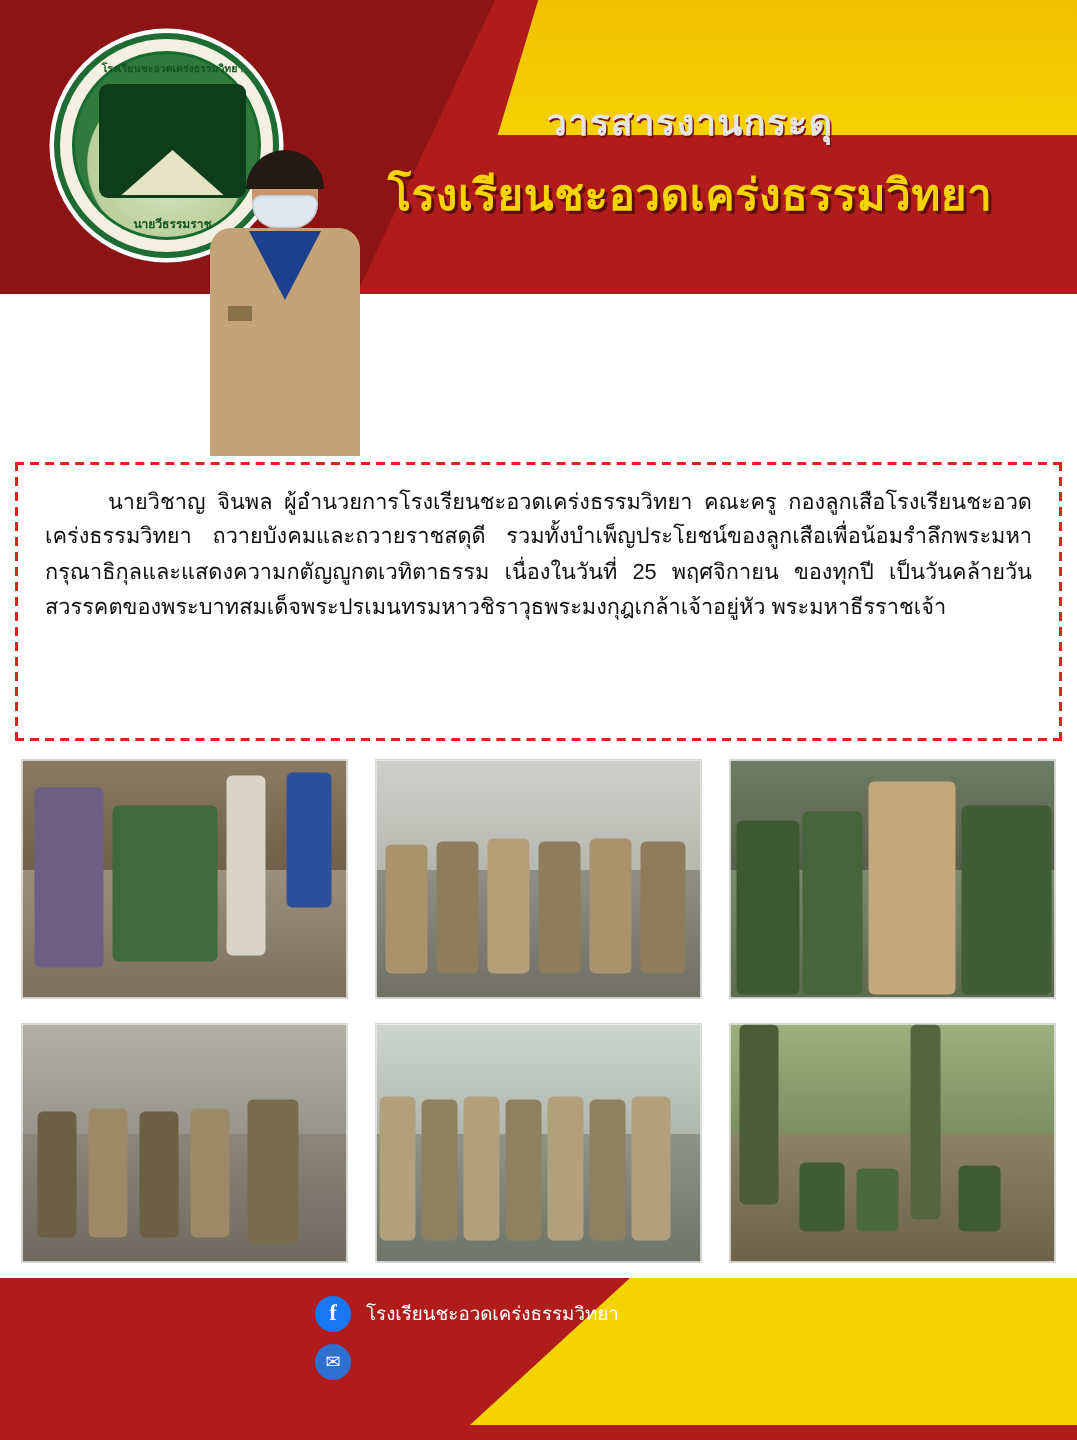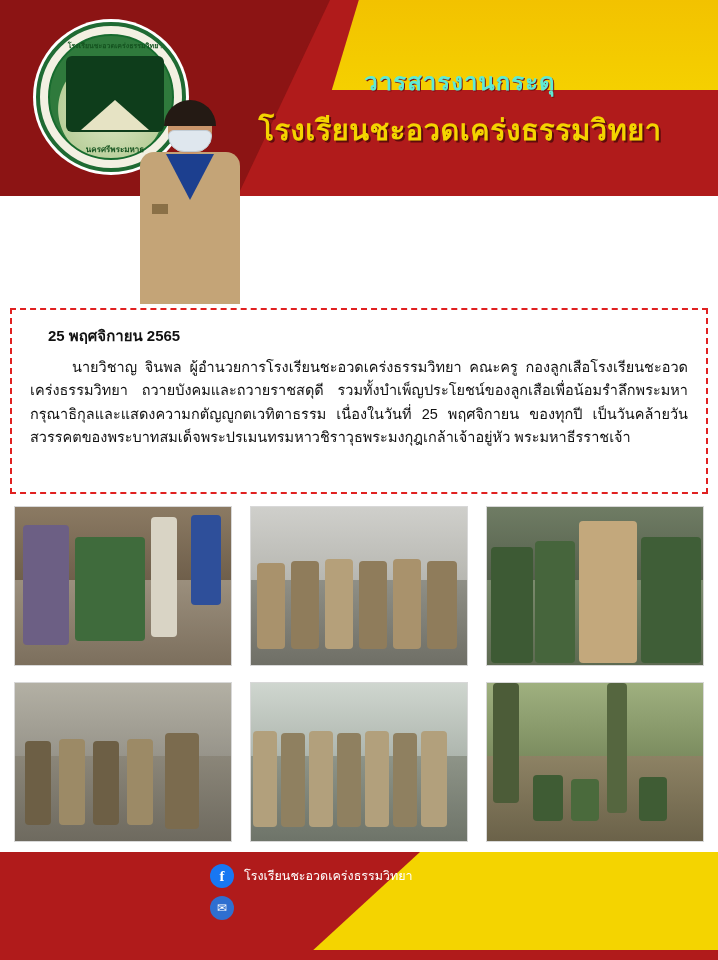--- a/index.html
+++ b/index.html
@@ -50,21 +50,21 @@
   }
   .title-block {
     position: absolute;
     right: 18px; top: 62px;
     width: 480px;
     text-align: center;
   }
   .title-line1 {
     font-size: 24px;
     font-weight: bold;
-    color: #5eead4;
+    color: #e5e5e5;
     letter-spacing: 1px;
     text-shadow: 1px 1px 0 #7a1010;
   }
   .title-line2 {
     margin-top: 6px;
     font-size: 29px;
     font-weight: bold;
     color: #f4d400;
     letter-spacing: 0.5px;
     text-shadow: 2px 2px 0 #5e0c0c;
@@ -258,37 +258,36 @@
     <div class="title-line1">วารสารงานกระดุ</div>
     <div class="title-line2">โรงเรียนชะอวดเคร่งธรรมวิทยา</div>
   </div>
 
   <div class="logo">
     <div class="logo-ring"></div>
     <div class="logo-inner">
       <div class="logo-mountain"></div>
     </div>
     <div class="logo-text-top">โรงเรียนชะอวดเคร่งธรรมวิทยา</div>
-    <div class="logo-text-bottom">นครศรีพระมหาธ</div>
+    <div class="logo-text-bottom">นายวีธรรมราช</div>
   </div>
 </div>
 
 <div class="midband">
   <div class="person">
     <div class="person-body"></div>
     <div class="person-scarf"></div>
     <div class="person-badge"></div>
     <div class="person-head"></div>
     <div class="person-hair"></div>
     <div class="person-mask"></div>
   </div>
 </div>
 
 <div class="notice">
-  <div class="notice-date">25 พฤศจิกายน 2565</div>
   <div class="notice-body">นายวิชาญ  จินพล ผู้อำนวยการโรงเรียนชะอวดเคร่งธรรมวิทยา คณะครู กองลูกเสือโรงเรียนชะอวดเคร่งธรรมวิทยา  ถวายบังคมและถวายราชสดุดี รวมทั้งบำเพ็ญประโยชน์ของลูกเสือเพื่อน้อมรำลึกพระมหากรุณาธิกุลและแสดงความกตัญญูกตเวทิตาธรรม เนื่องในวันที่ 25  พฤศจิกายน ของทุกปี เป็นวันคล้ายวันสวรรคตของพระบาทสมเด็จพระปรเมนทรมหาวชิราวุธพระมงกุฎเกล้าเจ้าอยู่หัว พระมหาธีรราชเจ้า</div>
 </div>
 
 <div class="grid">
   <div class="photo p1">
     <div class="ph-sky"></div>
     <div class="ph-floor"></div>
     <div class="blob" style="left:8px;top:18px;width:46px;height:120px;background:#6c5f84;"></div>
     <div class="blob" style="left:60px;top:30px;width:70px;height:104px;background:#3f6b3c;"></div>
     <div class="blob" style="left:136px;top:10px;width:26px;height:120px;background:#d9d4c5;"></div>

